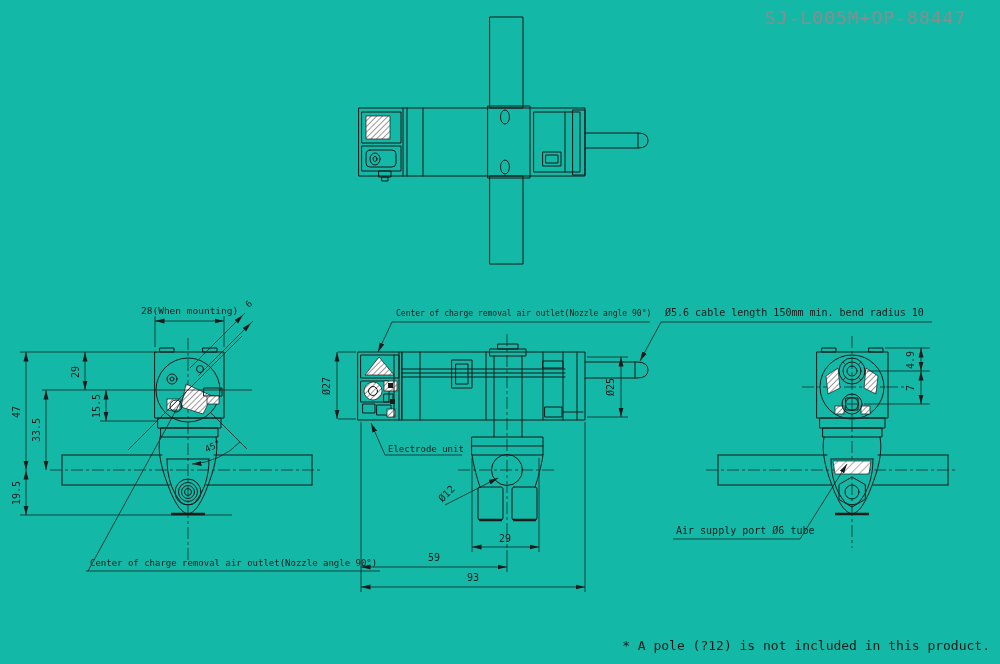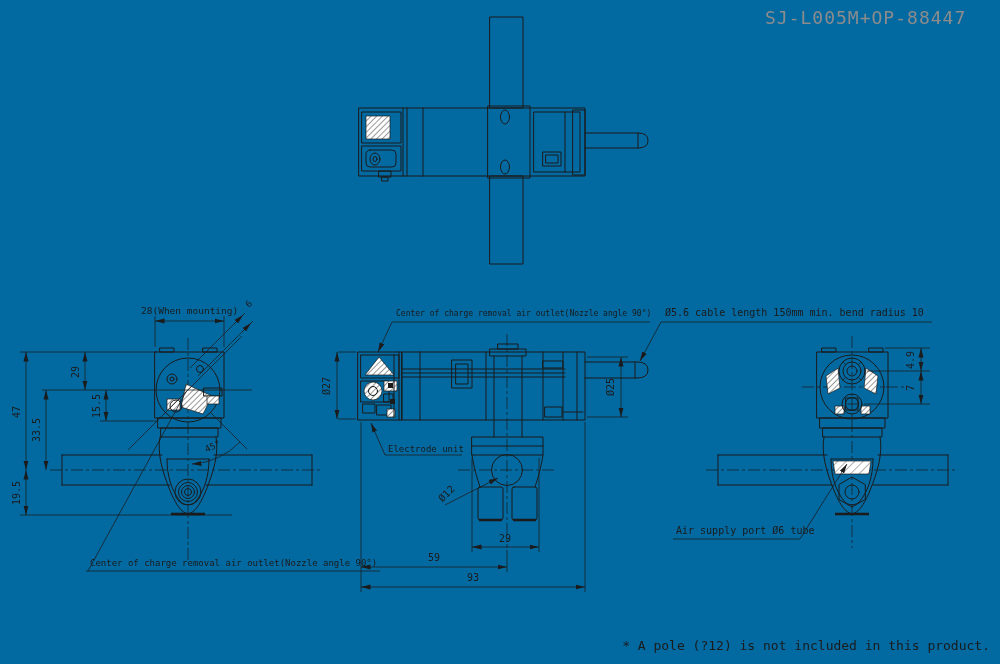--- a/index.html
+++ b/index.html
@@ -1,16 +1,16 @@
 <!DOCTYPE html>
 <html><head>
 <meta charset="utf-8">
 <style>
   html,body{margin:0;padding:0;background:#fff;}
-  #canvas{position:relative;width:1000px;height:664px;background:#0369a1;overflow:hidden;
+  #canvas{position:relative;width:1000px;height:664px;background:#14b8a6;overflow:hidden;
           font-family:"DejaVu Sans Mono", monospace;}
   svg{display:block;}
   .o{fill:none;stroke:#1b1b1b;stroke-width:1;stroke-linejoin:round;stroke-linecap:round;}
   .thk{fill:none;stroke:#1b1b1b;stroke-width:2.4;}
   .t{fill:none;stroke:#1b1b1b;stroke-width:.75;}
   .cl{fill:none;stroke:#1b1b1b;stroke-width:.7;stroke-dasharray:12 3 3 3;}
   .h{fill:url(#h4);stroke:#1b1b1b;stroke-width:.7;}
   .h2{fill:url(#h6);stroke:#1b1b1b;stroke-width:.7;}
   .dk{fill:#1b1b1b;stroke:none;}
   text{fill:#1b1b1b;font-family:"DejaVu Sans Mono", monospace;}

